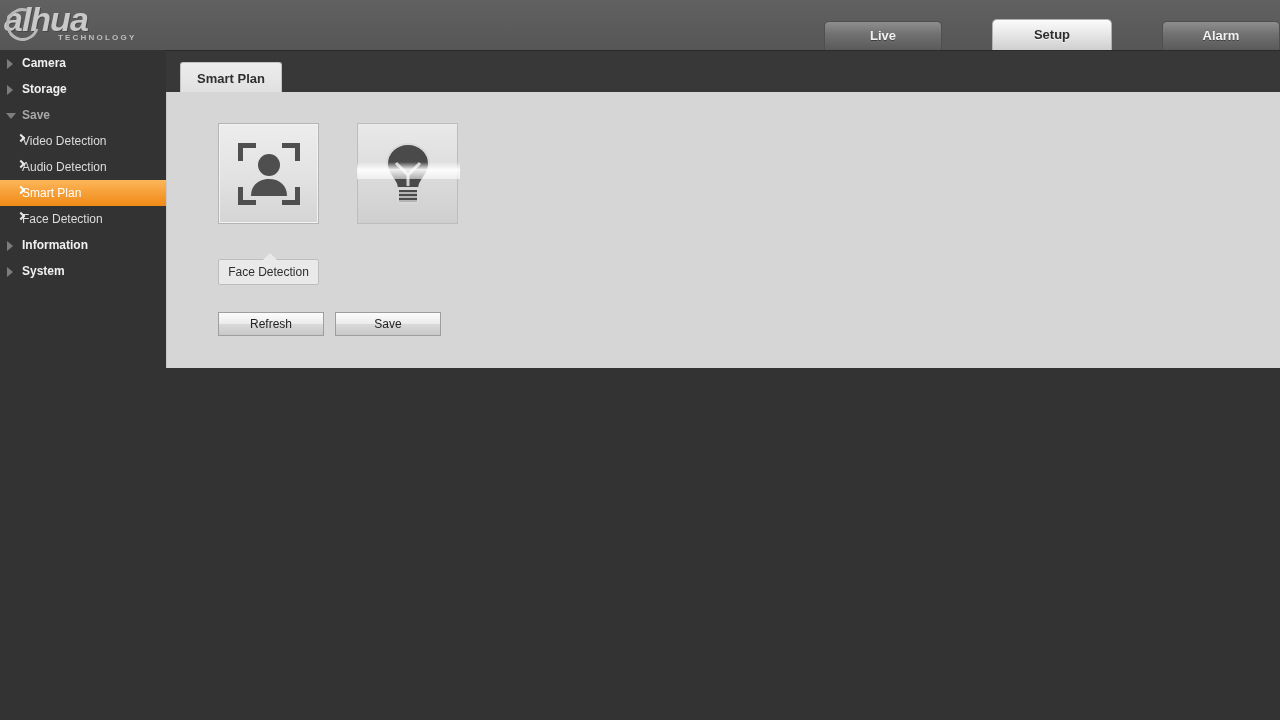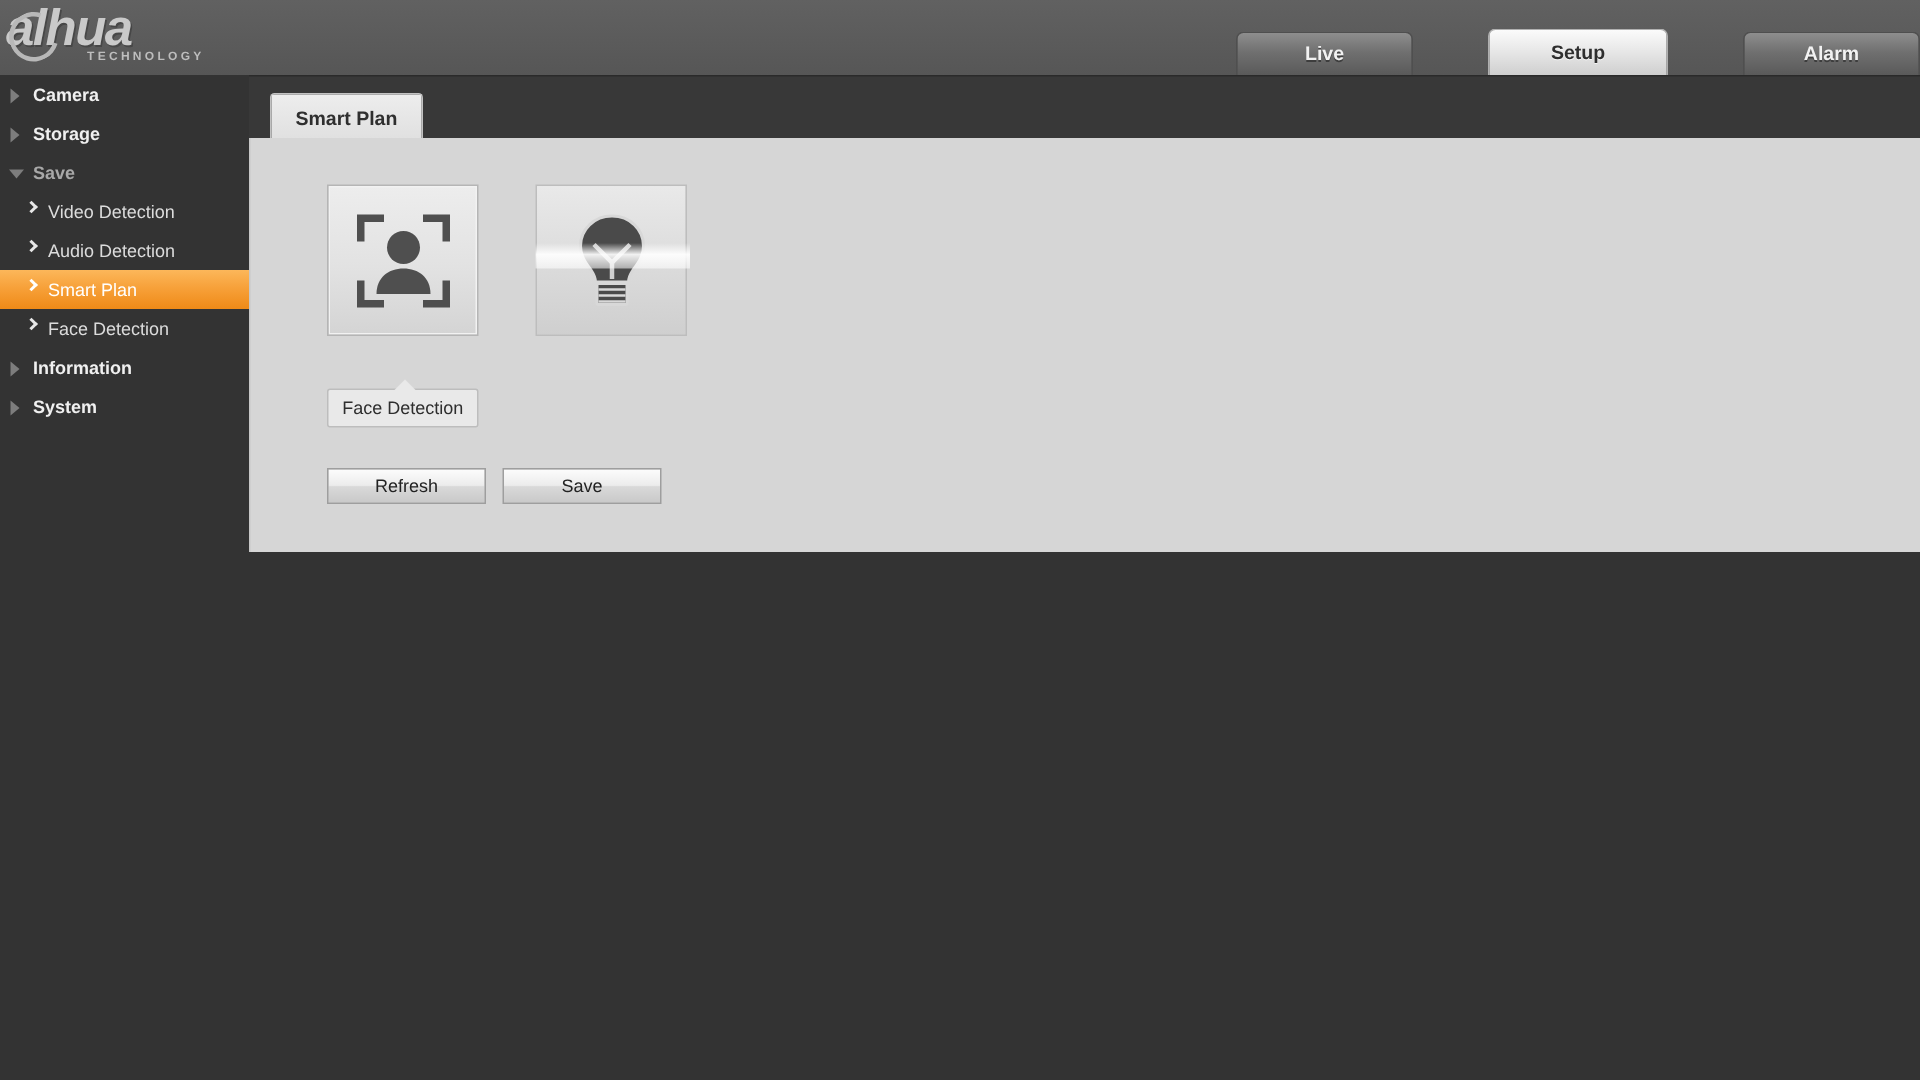--- a/index.html
+++ b/index.html
@@ -95,21 +95,21 @@
   .tri.down {
     left: 6px; top: 11px;
     border-left: 5px solid transparent;
     border-right: 5px solid transparent;
     border-top: 6px solid #7d7d7d;
     border-bottom: none;
   }
   .nav-sub {
     position: relative;
     height: 26px; line-height: 26px;
-    padding-left: 32px;
+    padding-left: 22px;
     font-size: 12px;
     color: #dcdcdc;
     cursor: pointer;
   }
   .nav-sub.selected {
     background: linear-gradient(to bottom, #fcb75a 0%, #f7a13a 45%, #ef8a17 100%);
     color: #ffffff;
     width: 166px;
   }
   .chev {

